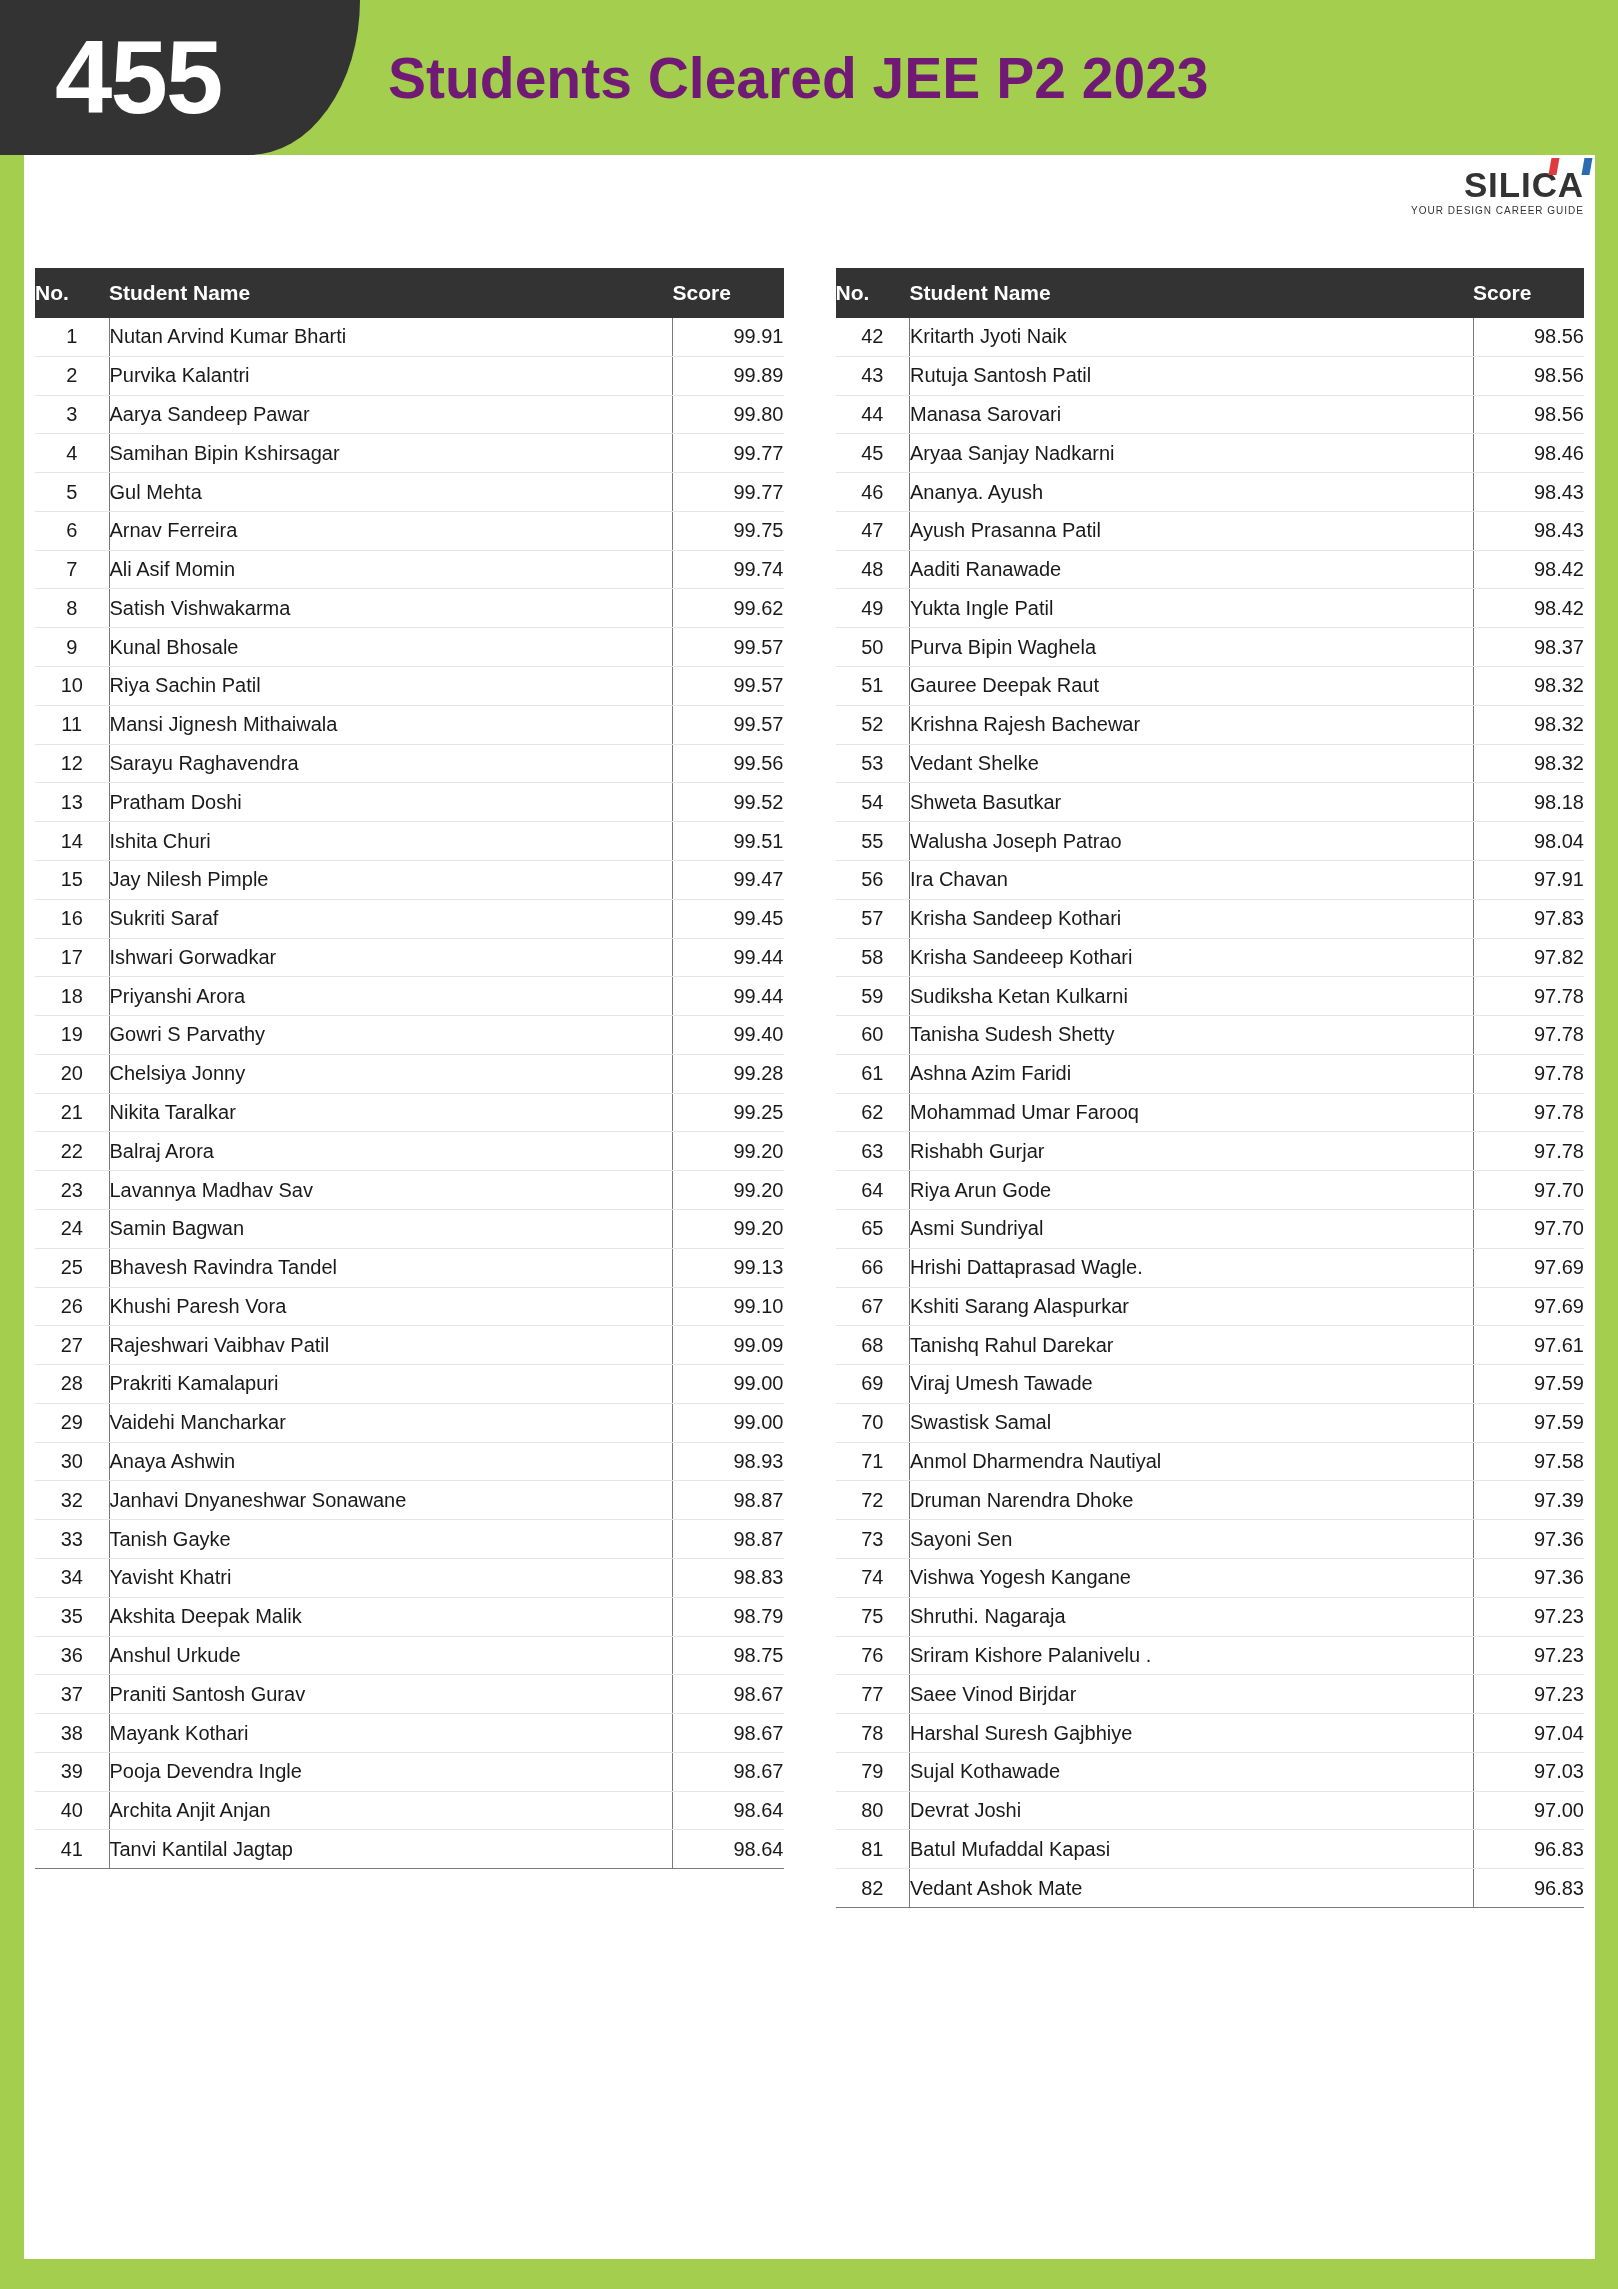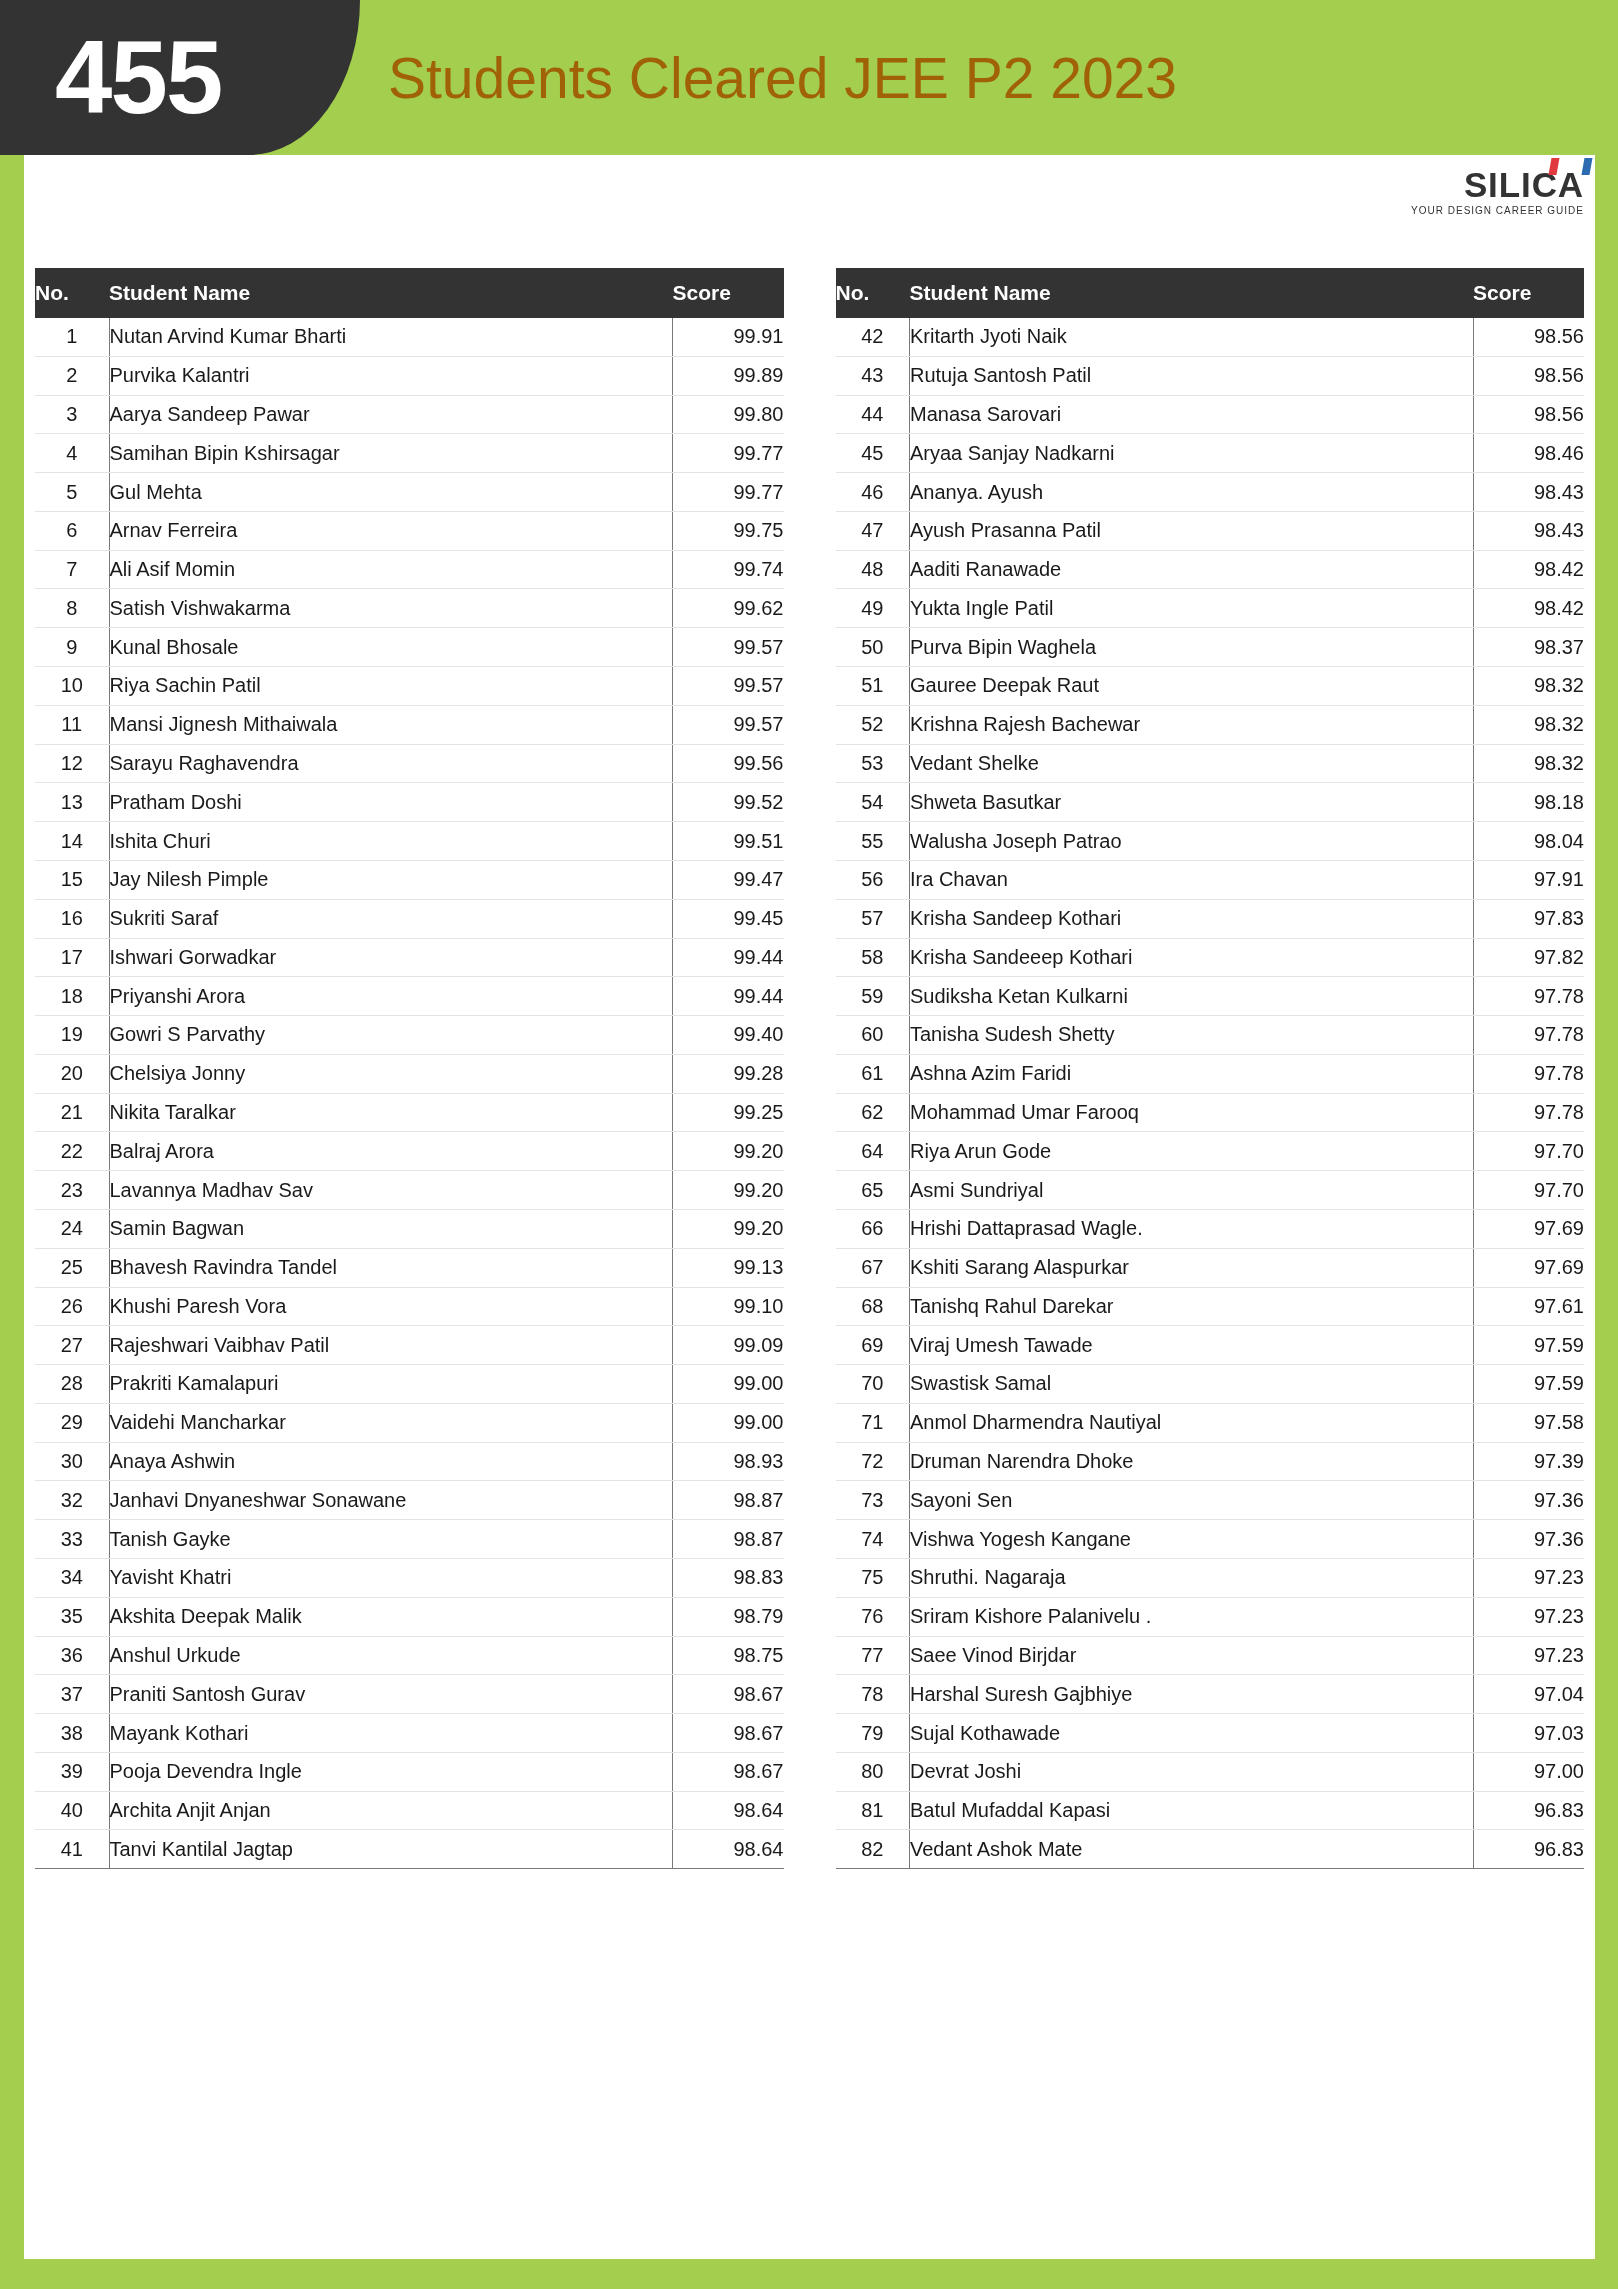--- a/index.html
+++ b/index.html
@@ -39,23 +39,23 @@
     font-size: 103px;
     font-weight: bold;
     letter-spacing: -1.8px;
     line-height: 138px;
     font-family: "Liberation Sans", sans-serif;
   }
   .header-title {
     position: absolute;
     top: 9.2px;
     left: 388px;
-    color: #a16207;
+    color: #701a75;
     font-size: 57px;
-    font-weight: normal;
+    font-weight: bold;
     line-height: 138px;
     white-space: nowrap;
   }
   
   .logo {
     position: absolute;
     top: 166px;
     right: 35px;
     text-align: right;
     width: 203px;
@@ -525,20 +525,25 @@
               <td class="col-no table-outer-left">61</td>
               <td class="col-name">Ashna Azim Faridi</td>
               <td class="col-score table-outer-right">97.78</td>
             </tr>
             <tr>
               <td class="col-no table-outer-left">62</td>
               <td class="col-name">Mohammad Umar Farooq</td>
               <td class="col-score table-outer-right">97.78</td>
             </tr>
             <tr>
+              <td class="col-no table-outer-left">63</td>
+              <td class="col-name">Rishabh Gurjar</td>
+              <td class="col-score table-outer-right">97.78</td>
+            </tr>
+            <tr>
               <td class="col-no table-outer-left">64</td>
               <td class="col-name">Riya Arun Gode</td>
               <td class="col-score table-outer-right">97.70</td>
             </tr>
             <tr>
               <td class="col-no table-outer-left">65</td>
               <td class="col-name">Asmi Sundriyal</td>
               <td class="col-score table-outer-right">97.70</td>
             </tr>
             <tr>

